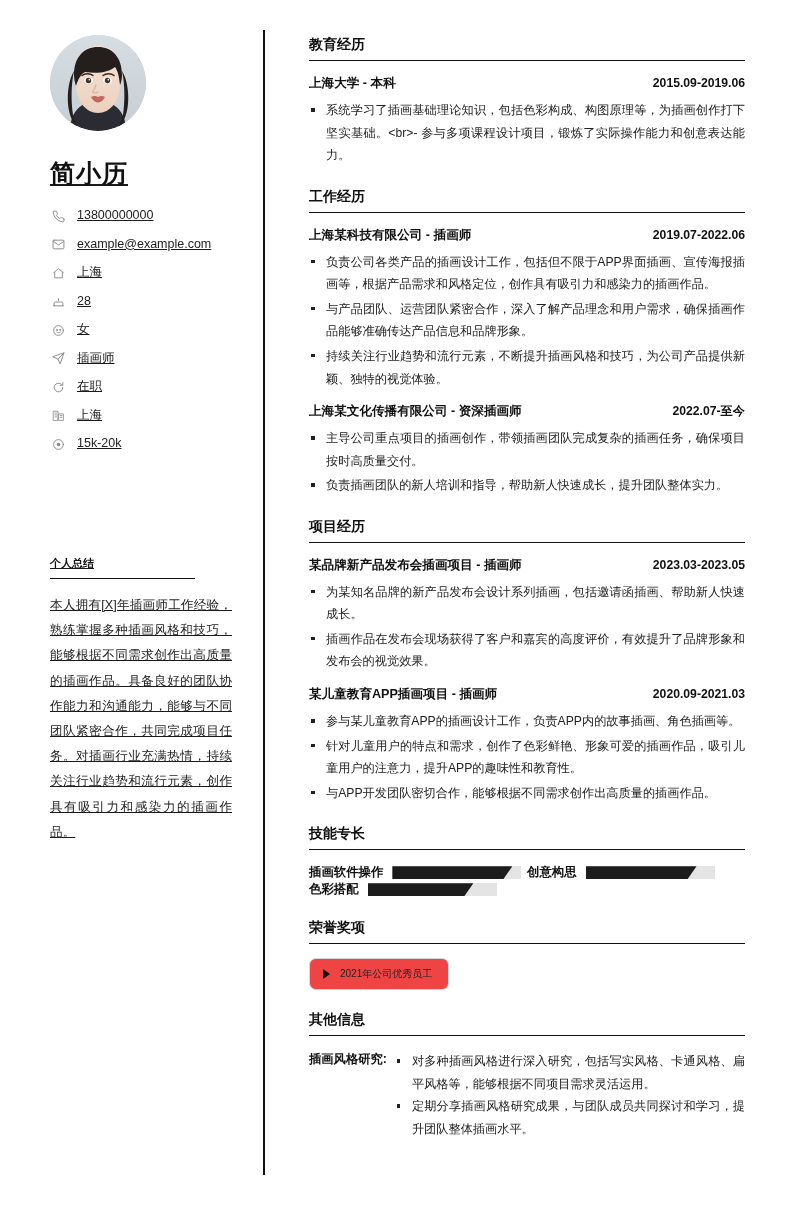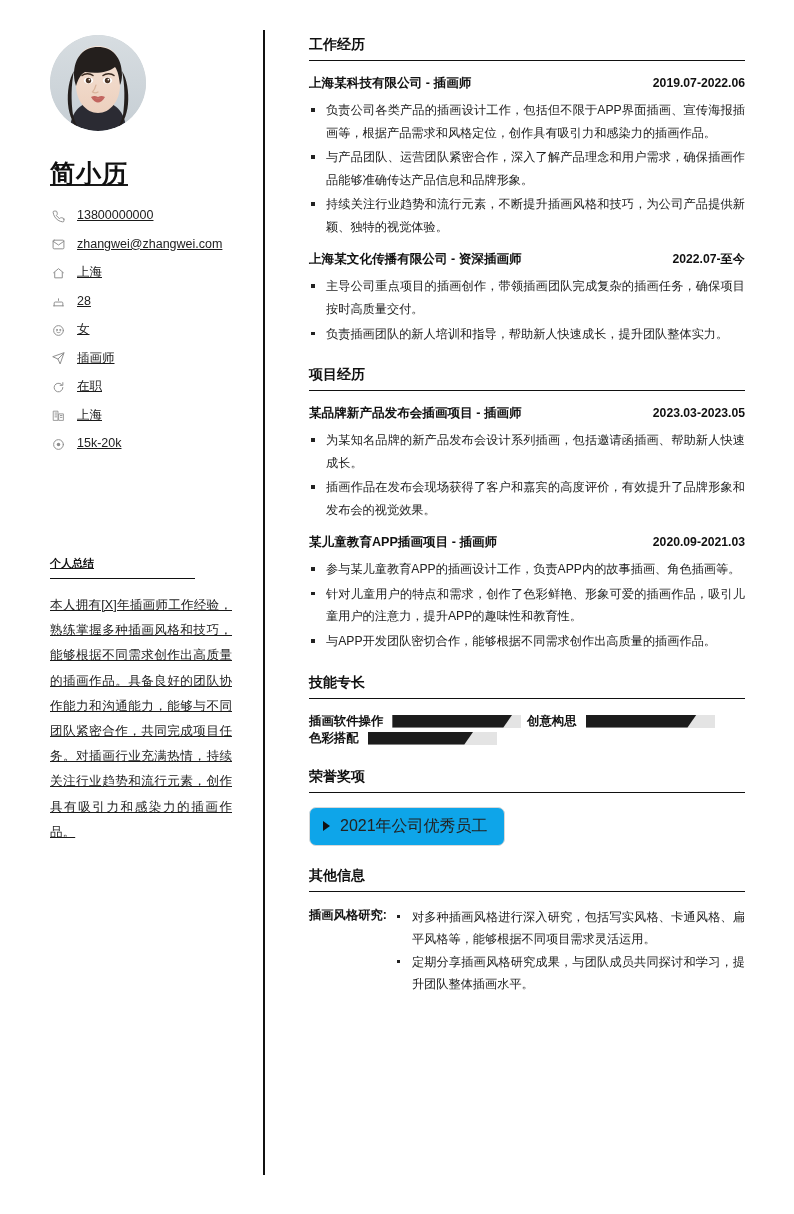--- a/index.html
+++ b/index.html
@@ -190,23 +190,23 @@
     clip-path: polygon(0 0, 100% 0, calc(100% - 9px) 100%, 0 100%);
   }
 
   
   .honor-pill {
     display: inline-flex;
     align-items: center;
     border: 1px solid #d8d8d8;
     border-radius: 7px;
     padding: 8px 16px 8px 13px;
-    font-size: 16px;
+    font-size: 10px;
     color: #222;
-    background: #0ea5e9;
+    background: #ef4444;
   }
   .honor-arrow {
     width: 0;
     height: 0;
     border-left: 7px solid #111;
     border-top: 5px solid transparent;
     border-bottom: 5px solid transparent;
     margin-right: 10px;
   }
 
@@ -300,21 +300,21 @@
         </span>
         <span class="contact-text">13800000000</span>
       </li>
       <li class="contact-item">
         <span class="contact-icon">
           <svg viewBox="0 0 24 24" fill="none" stroke="currentColor" stroke-width="1.8" stroke-linecap="round" stroke-linejoin="round">
               <rect x="2" y="4" width="20" height="16" rx="2"></rect>
               <path d="m2 6 10 7 10-7"></path>
             </svg>
         </span>
-        <span class="contact-text">zhangwei@zhangwei.com</span>
+        <span class="contact-text">example@example.com</span>
       </li>
       <li class="contact-item">
         <span class="contact-icon">
           <svg viewBox="0 0 24 24" fill="none" stroke="currentColor" stroke-width="1.8" stroke-linecap="round" stroke-linejoin="round">
               <path d="M3 10.5 12 3l9 7.5"></path>
               <path d="M5 10v10h14V10"></path>
             </svg>
         </span>
         <span class="contact-text">上海</span>
       </li>
@@ -379,20 +379,32 @@
     </ul>
 
     <div class="summary-block">
       <h2 class="sidebar-heading">个人总结</h2>
       <p class="summary-text">本人拥有[X]年插画师工作经验，熟练掌握多种插画风格和技巧，能够根据不同需求创作出高质量的插画作品。具备良好的团队协作能力和沟通能力，能够与不同团队紧密合作，共同完成项目任务。对插画行业充满热情，持续关注行业趋势和流行元素，创作具有吸引力和感染力的插画作品。</p>
     </div>
   </aside>
 
   <main class="content">
 
+    <section class="section">
+      <h2 class="section-heading">教育经历</h2>
+      <div class="entry">
+        <div class="entry-head">
+          <span class="entry-title">上海大学 - 本科</span>
+          <span class="entry-date">2015.09-2019.06</span>
+        </div>
+        <ul class="bullets">
+          <li>系统学习了插画基础理论知识，包括色彩构成、构图原理等，为插画创作打下坚实基础。&lt;br&gt;- 参与多项课程设计项目，锻炼了实际操作能力和创意表达能力。</li>
+        </ul>
+      </div>
+    </section>
 
     <section class="section">
       <h2 class="section-heading">工作经历</h2>
 
       <div class="entry">
         <div class="entry-head">
           <span class="entry-title">上海某科技有限公司 - 插画师</span>
           <span class="entry-date">2019.07-2022.06</span>
         </div>
         <ul class="bullets">

